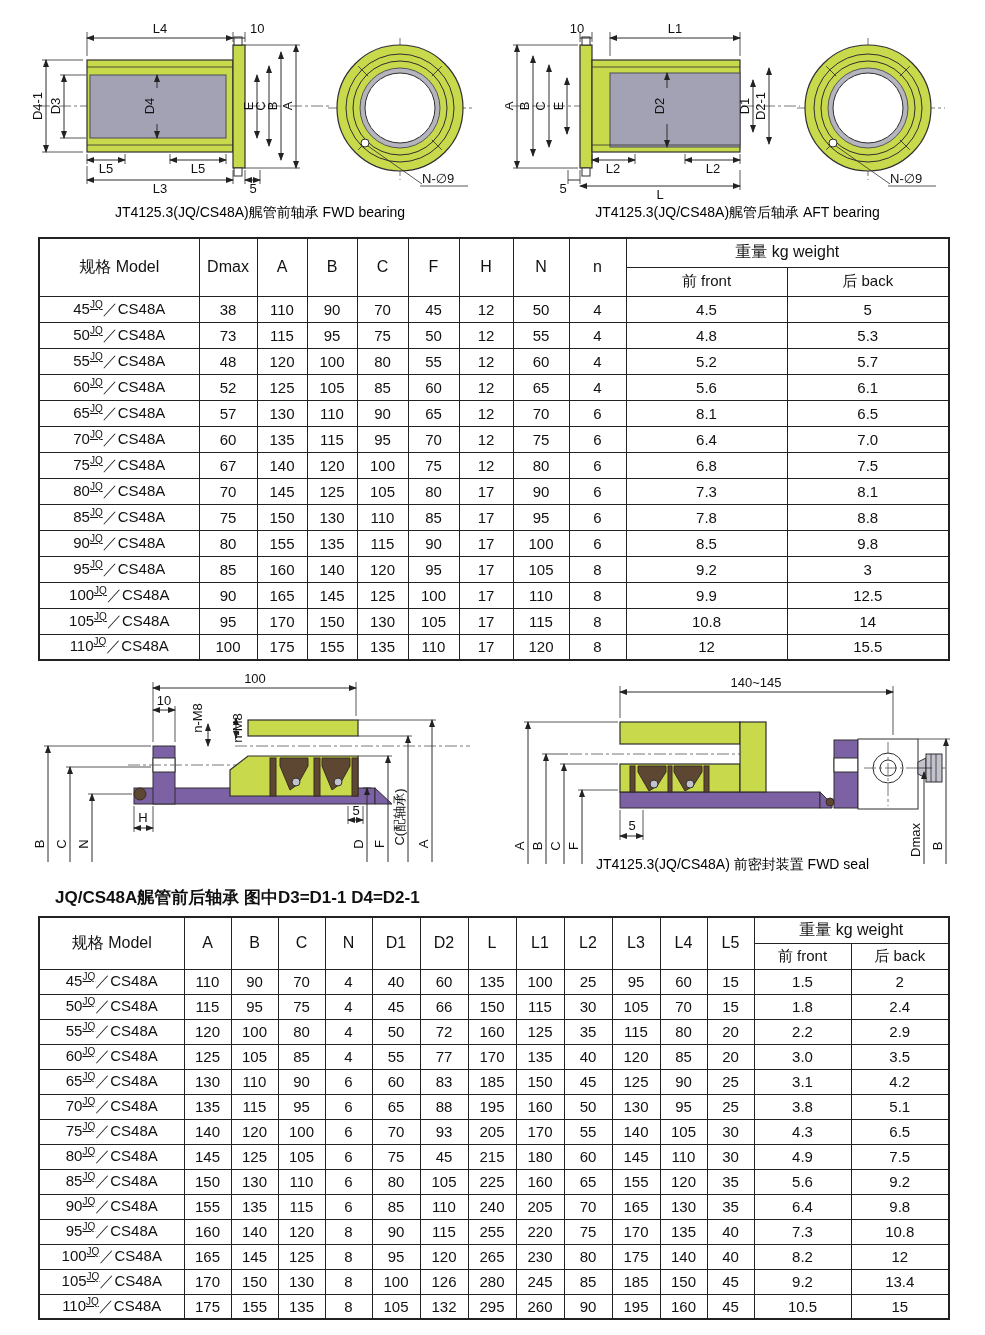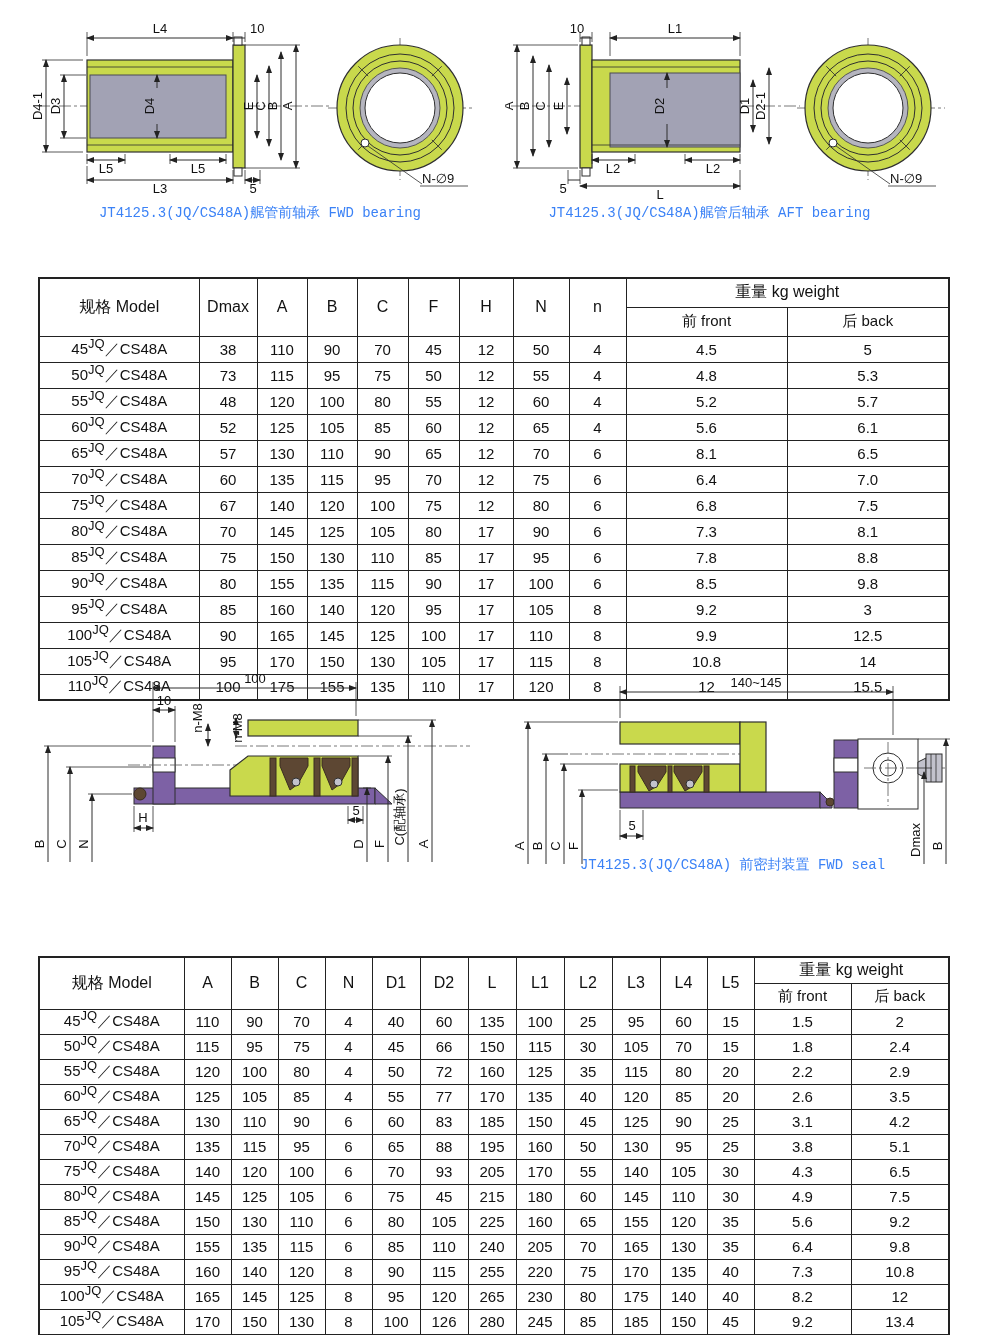--- a/index.html
+++ b/index.html
@@ -1,28 +1,28 @@
 <!DOCTYPE html>
 <html><head>
 <meta charset="utf-8">
 <style>
   html,body{margin:0;padding:0;background:#fff;}
   .page{position:relative;width:985px;height:1335px;background:#fff;overflow:hidden;
         font-family:"Liberation Sans",sans-serif;color:#111;}
   .abs{position:absolute;}
-  .caption{font-family:Liberation Mono, monospace;font-size:14px;
-           text-align:center;color:#3b82f6;white-space:nowrap;}
+  .caption{font-family:Liberation Sans, sans-serif;font-size:14px;
+           text-align:center;color:#000000;white-space:nowrap;}
   .note{font-size:17px;font-weight:bold;color:#111;white-space:nowrap;}
-  table{border-collapse:collapse;table-layout:fixed;width:910px;border:2px solid #222;background:#fff;margin-top:40px;}
+  table{border-collapse:collapse;table-layout:fixed;width:910px;border:2px solid #222;background:#fff;}
   th,td{border:1px solid #222;text-align:center;vertical-align:middle;padding:0;
         font-weight:normal;font-size:15px;color:#111;overflow:hidden;white-space:nowrap;}
   th{font-size:16px;}
   .t1 thead tr{height:29px;} .t1 tbody tr{height:26px;}
   .t2 thead tr{height:26px;} .t2 tbody tr{height:25px;}
-  td sup,th sup{font-size:13px;vertical-align:super;line-height:0;}
+  td sup,th sup{font-size:10px;vertical-align:super;line-height:0;text-decoration:underline;}
   .wlbl{font-size:15px;}
   
   .yl{fill:#c9d94c;stroke:#2f2f2f;stroke-width:1.2;}
   .gr{fill:#a2a2b4;stroke:#4a4a55;stroke-width:1;}
   .gl{fill:#b5b5bf;stroke:#555;stroke-width:1;}
   .wt{fill:#ffffff;stroke:#2f2f2f;stroke-width:1;}
   .pu{fill:#7d61a5;stroke:#2f2f2f;stroke-width:1;}
   .br{fill:#5d4733;stroke:#3a2d20;stroke-width:1;}
   .mt{fill:#c2c2cc;stroke:#2f2f2f;stroke-width:1;}
   .nf{fill:none;stroke:#2f2f2f;stroke-width:1;}
@@ -187,21 +187,21 @@
       <line class="xl" x1="363" y1="31" x2="363" y2="45" transform="rotate(45 363 90)"></line>
       <line class="xl" x1="363" y1="31" x2="363" y2="45" transform="rotate(135 363 90)"></line>
       <line class="xl" x1="363" y1="31" x2="363" y2="45" transform="rotate(315 363 90)"></line>
       <line class="xl" x1="363" y1="31" x2="363" y2="45" transform="rotate(225 363 90)"></line>
       <circle class="wt" cx="328" cy="125" r="4"></circle>
       <line class="xl" x1="331" y1="128" x2="385" y2="166"></line>
       <line class="xl" x1="383" y1="168" x2="431" y2="168"></line>
       <text class="dim" x="385" y="165" text-anchor="start">N-∅9</text>
     </g>
   </svg>
-  <div class="abs caption" style="left:477px;top:204px;width:465px;">JT4125.3(JQ/CS48A)艉管后轴承 AFT bearing</div>
+  <div class="abs caption" style="left:505px;top:204px;width:465px;">JT4125.3(JQ/CS48A)艉管后轴承 AFT bearing</div>
 
   <div class="abs" style="left:38px;top:237px;">
     <table class="t1">
       <colgroup>
         <col style="width:160px">
           <col style="width:58px">
           <col style="width:50px">
           <col style="width:50px">
         <col style="width:51px">
           <col style="width:51px">
@@ -541,20 +541,21 @@
       <line class="xl" x1="418" y1="96" x2="432" y2="96"></line>
       <line class="dl" x1="424" y1="100" x2="424" y2="192" marker-start="url(#ar4)"></line>
       <text class="dim" text-anchor="middle" transform="rotate(-90 420 168)" x="420" y="168">Dmax</text>
       <line class="xl" x1="418" y1="67" x2="450" y2="67"></line>
       <line class="dl" x1="446" y1="67" x2="446" y2="192" marker-start="url(#ar4)"></line>
       <text class="dim" text-anchor="middle" transform="rotate(-90 442 174)" x="442" y="174">B</text>
     </g>
   </svg>
   <div class="abs caption" style="left:500px;top:856px;width:465px;">JT4125.3(JQ/CS48A) 前密封装置 FWD seal</div>
 
+  <div class="abs note" style="left:55px;top:886px;">JQ/CS48A艉管前后轴承 图中D3=D1-1  D4=D2-1</div>
 
   <div class="abs" style="left:38px;top:916px;">
     <table class="t2">
       <colgroup>
         <col style="width:145px">
         <col style="width:47px">
           <col style="width:47px">
           <col style="width:47px">
           <col style="width:47px">
         <col style="width:48px">
@@ -649,21 +650,21 @@
             <td>85</td>
             <td>4</td>
             <td>55</td>
             <td>77</td>
             <td>170</td>
             <td>135</td>
             <td>40</td>
             <td>120</td>
             <td>85</td>
             <td>20</td>
-            <td>2.6</td>
+            <td>3.0</td>
             <td>3.5</td>
           </tr>
           <tr>
             <td>65<sup>JQ</sup>／CS48A</td>
             <td>130</td>
             <td>110</td>
             <td>90</td>
             <td>6</td>
             <td>60</td>
             <td>83</td>

